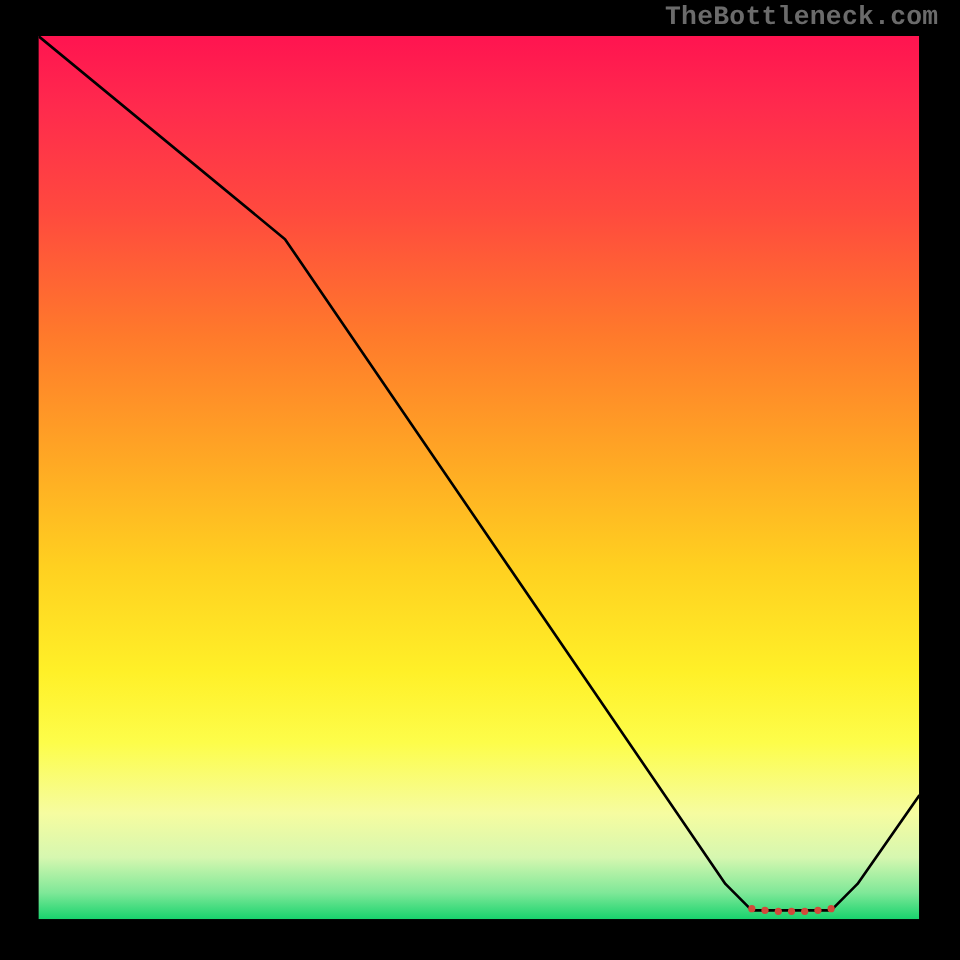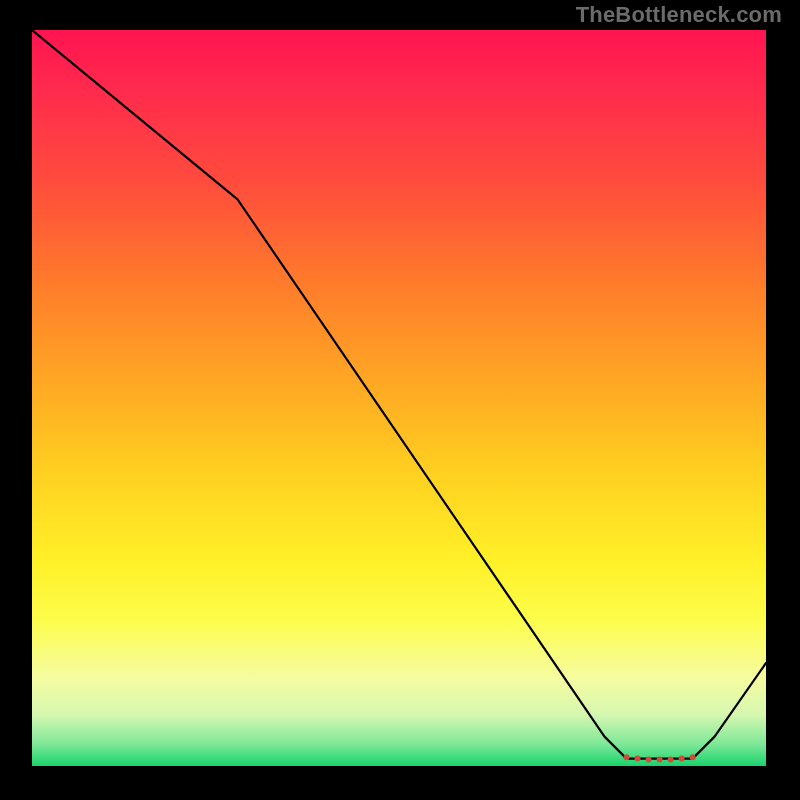--- a/index.html
+++ b/index.html
@@ -17,21 +17,21 @@
     height: 800px;
   }
   .attribution {
     position: absolute;
     top: 2px;
     right: 18px;
     color: #6b6b6b;
     font-size: 22px;
     font-weight: 600;
     letter-spacing: 0.2px;
-    font-family: Liberation Sans, sans-serif;
+    font-family: Liberation Mono, monospace;
   }
   .top-band {
     position: absolute;
     left: 0; right: 0; top: 0;
     height: 30px;
     background: #000;
   }
   .plot {
     position: absolute;
     left: 32px;

